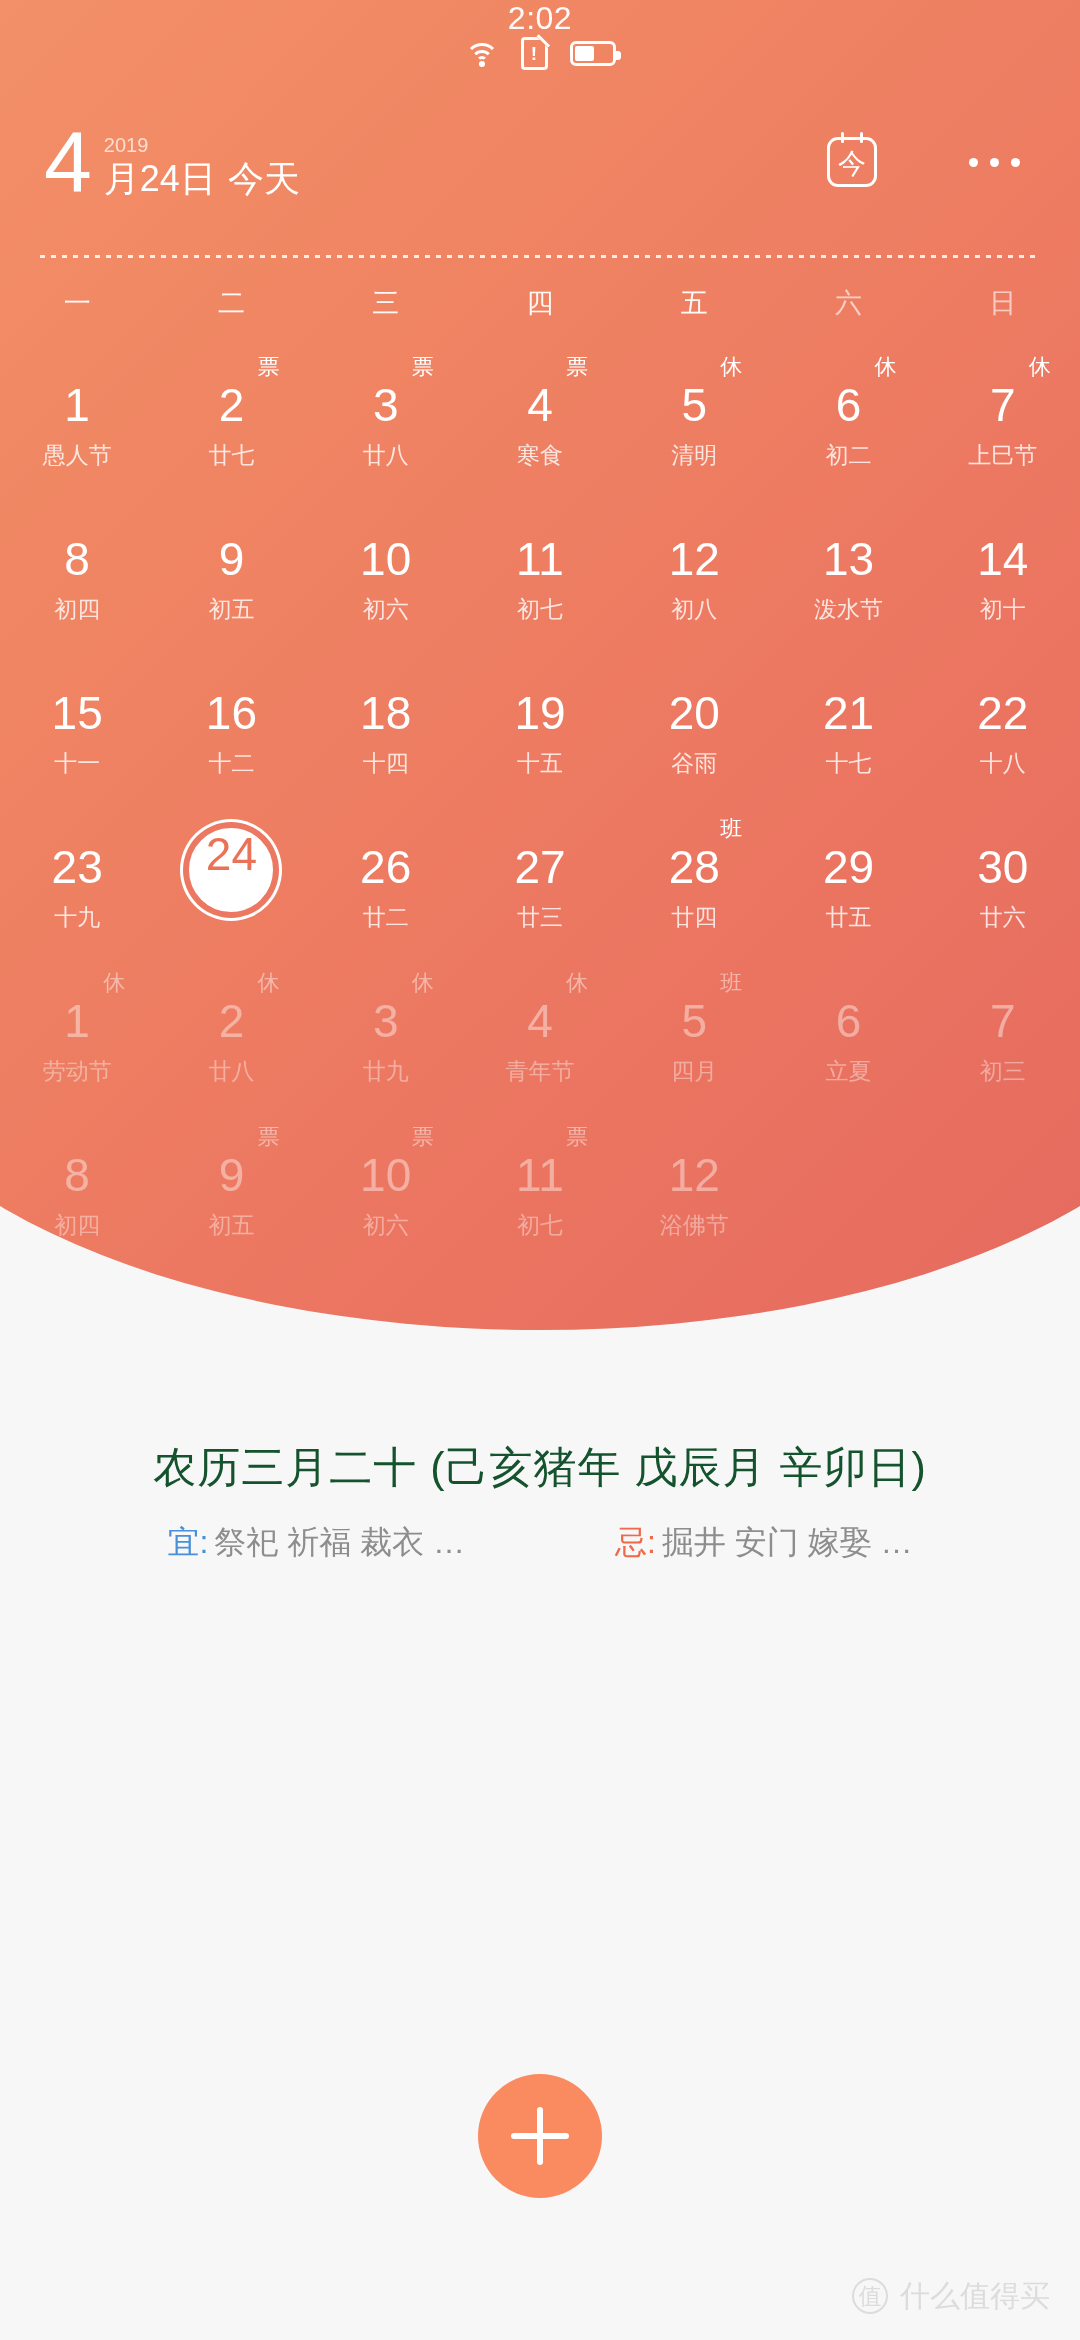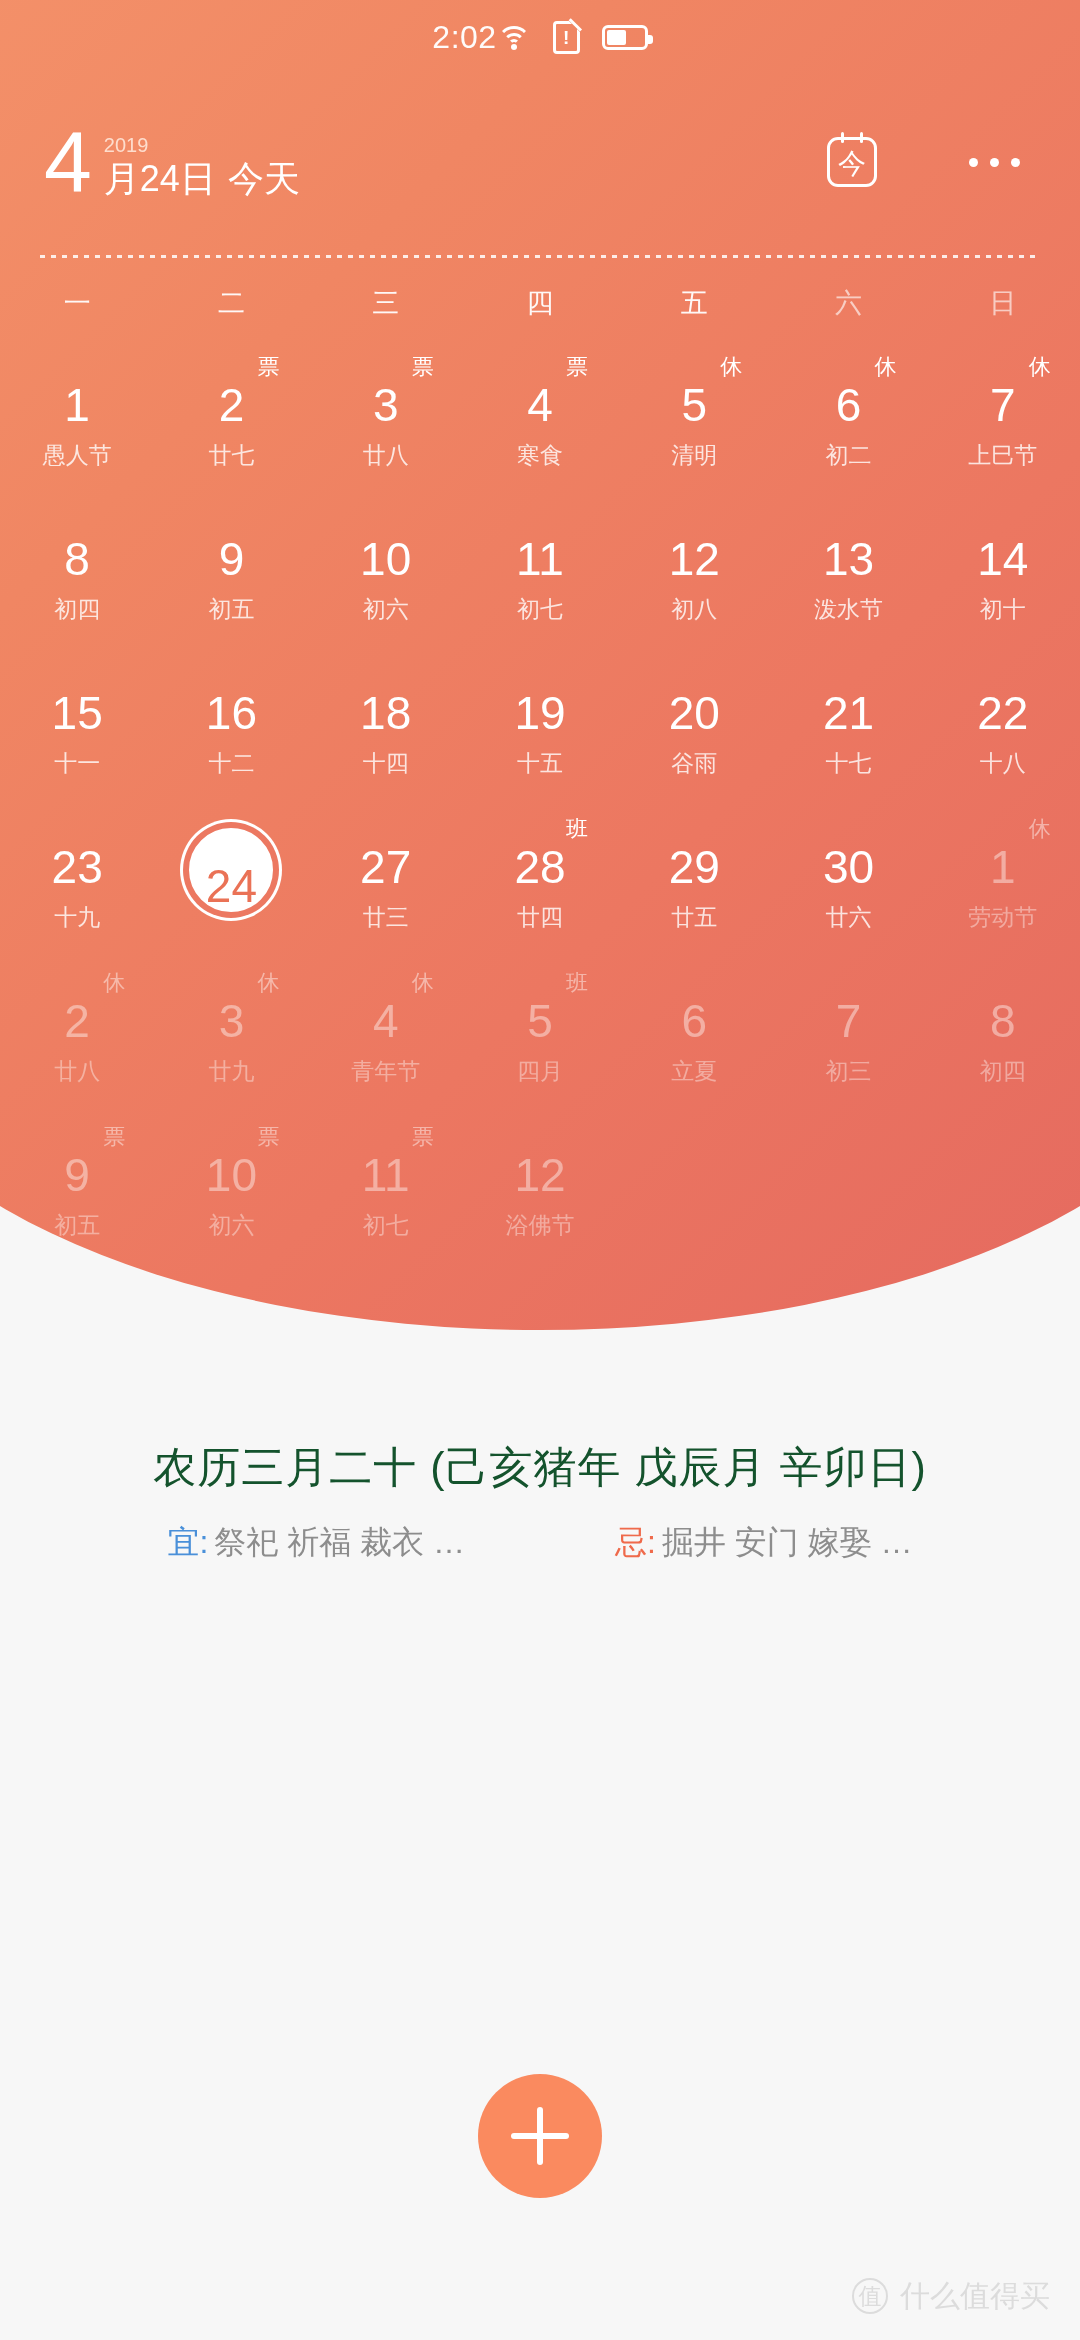--- a/index.html
+++ b/index.html
@@ -21,22 +21,23 @@
     position:absolute; left:-14%; top:0; width:128%; height:1330px;
     background:linear-gradient(135deg,#f4926a 0%,#f08663 28%,#ec7761 62%,#e4685f 100%);
     border-bottom-left-radius:50% 330px;
     border-bottom-right-radius:50% 330px;
   }
   #cal-panel .panel-inner{ position:absolute; inset:0; }
 
   
   #status-bar{
     position:absolute; left:0; top:0; width:1080px; height:74px;
-    display:flex; align-items:center; justify-content:center;
-    padding:0 32px;
+    display:flex; align-items:center; justify-content:flex-start;
+    padding:0 50px;
+    flex-direction:column;
   }
   #status-bar .clock{
     color:#ffffff; font-size:32px; letter-spacing:0.5px; opacity:.97;
   }
   #status-bar .icons{ display:flex; align-items:center; gap:22px; }
 
   .ic-wifi{ width:34px; height:26px; position:relative; }
   .ic-wifi i{
     position:absolute; left:50%; border:3px solid #fff; border-bottom-color:transparent;
     border-left-color:transparent; border-right-color:transparent; border-radius:50%;
@@ -140,21 +141,21 @@
     left:50%; margin-left:26px;
   }
   .cell.out .badge{ color:rgba(255,255,255,.46); }
 
   
   .cell.sel .sel-ring{
     position:absolute; top:6px; left:50%; transform:translateX(-50%);
     width:84px; height:84px; border-radius:50%;
     border:3px solid #ffffff; background:#ffffff;
     box-shadow:0 0 0 6px rgba(236,120,97,1), 0 0 0 9px #ffffff;
-    display:flex; align-items:flex-end; justify-content:center;
+    display:flex; align-items:flex-start; justify-content:center;
   }
   .cell.sel .num{ position:relative; z-index:3; color:#ea7256; font-size:46px; }
   .cell.sel .lunar{ margin-top:34px; color:#ffffff; }
 
   
   #lunar-detail{
     position:absolute; left:0; top:1440px; width:1080px; text-align:center;
   }
   #lunar-detail .main{
     color:#14532d; font-size:43px; line-height:1.3; letter-spacing:1px;
@@ -343,20 +344,24 @@
         </div>
         <div class="cell">
           <div class="num">23</div>
           <div class="lunar">十九</div>
         </div>
         <div class="cell sel">
           <div class="sel-ring">
             <div class="num">24</div>
           </div>
           <div class="lunar">二十</div>
+        </div>
+        <div class="cell">
+          <div class="num">26</div>
+          <div class="lunar">廿二</div>
         </div>
         <div class="cell">
           <div class="num">27</div>
           <div class="lunar">廿三</div>
         </div>
         <div class="cell">
           <div class="badge">班</div>
           <div class="num">28</div>
           <div class="lunar">廿四</div>
         </div>

